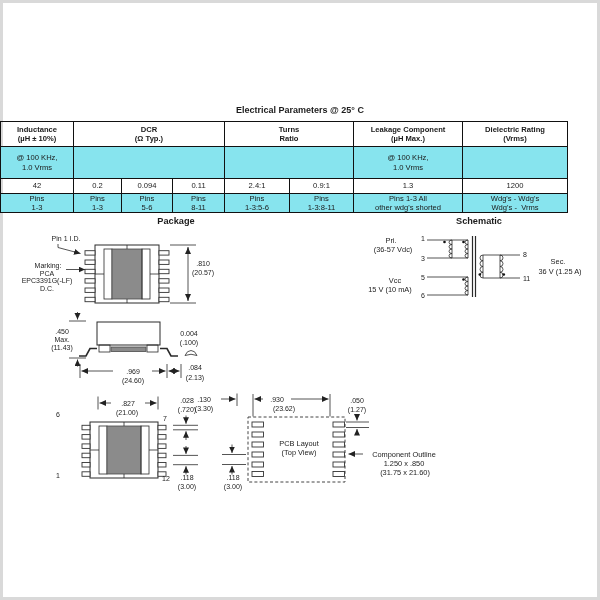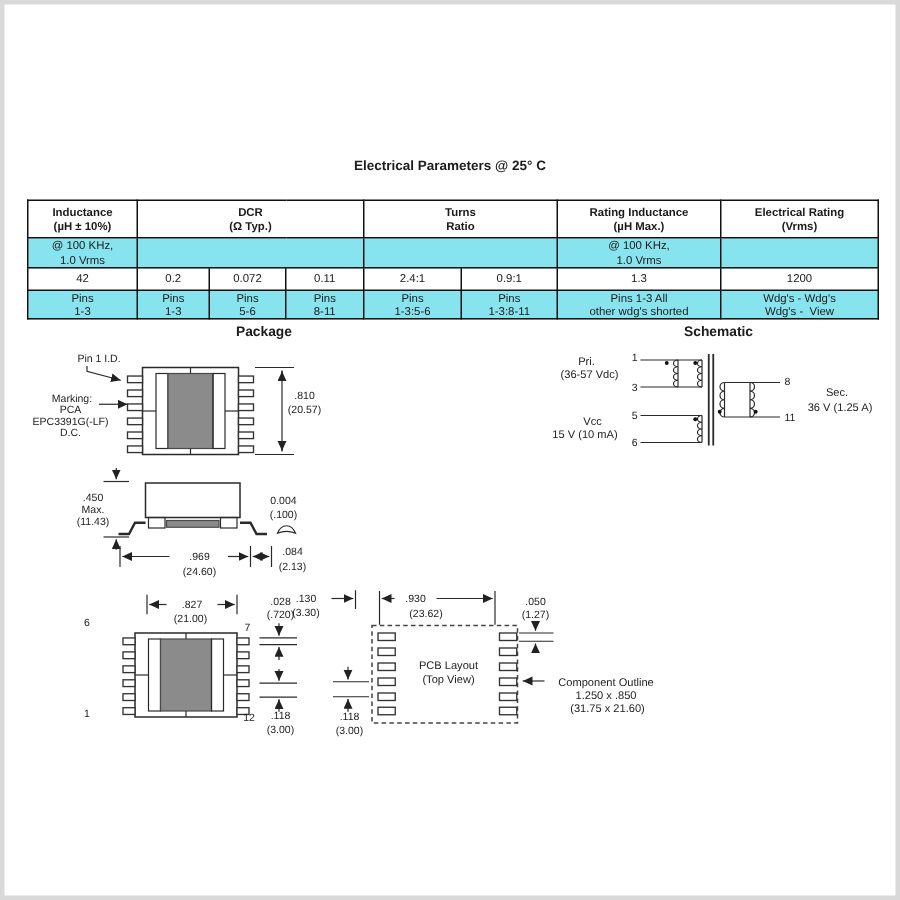--- a/index.html
+++ b/index.html
@@ -1,24 +1,24 @@
 <!DOCTYPE html>
 <html style="--hl: #87E4EE; --core: #8b8b8b;"><head>
 <meta charset="utf-8">
 <style>
   html,body{margin:0;padding:0;background:#fff;}
   .page{position:relative;width:600px;height:600px;background:#fff;overflow:hidden;
         box-shadow:inset 0 0 0 3px #d9d9d9;font-family:"Liberation Sans",sans-serif;color:#1a1a1a;}
-  table.params{position:absolute;left:18px;top:121px;border-collapse:collapse;table-layout:fixed;
-        font-size:7.6px;line-height:1.2;text-align:center;margin-top:12px;}
+  table.params{position:absolute;left:0;top:121px;border-collapse:collapse;table-layout:fixed;
+        font-size:7.6px;line-height:1.2;text-align:center;}
   table.params td,table.params th{border:1px solid #111;padding:0;vertical-align:middle;
         white-space:pre-wrap;font-weight:normal;}
   table.params th{font-weight:bold;}
   tr.r-head{height:25px;}
-  tr.r-cond{height:20px;}
+  tr.r-cond{height:32px;}
   tr.r-val{height:15px;padding-left:41px;}
   tr.r-pins{height:19px;text-align:center;}
   .hl{background:var(--hl,#87E4EE);}
   svg.art{position:absolute;left:0;top:0;}
   .svgt{font-family:"Liberation Sans",sans-serif;font-size:7px;fill:#1c1c1c;text-anchor:middle;}
   .big{font-size:7.4px;}
   .svgh{font-size:9.2px;font-weight:bold;}
   .ttl{font-size:9px;font-weight:bold;}
   .s{text-anchor:start;}
   .ln{stroke:#2a2a2a;stroke-width:1;fill:none;}
@@ -48,38 +48,38 @@
         <col style="width:105px">
     </colgroup>
     <tbody>
         <tr class="r-head">
       <th>Inductance
 (µH ± 10%)</th>
       <th colspan="3">DCR
 (Ω Typ.)</th>
       <th colspan="2">Turns
 Ratio</th>
-      <th>Rating Inductance
+      <th>Leakage Component
 (µH Max.)</th>
-      <th>Electrical Rating
+      <th>Dielectric Rating
 (Vrms)</th>
     </tr>
     <tr class="r-cond">
       <td class="hl">@ 100 KHz,
 1.0 Vrms</td>
       <td class="hl" colspan="3"></td>
       <td class="hl" colspan="2"></td>
       <td class="hl">@ 100 KHz,
 1.0 Vrms</td>
       <td class="hl"></td>
     </tr>
     <tr class="r-val">
       <td>42</td>
       <td>0.2</td>
-      <td>0.072</td>
+      <td>0.094</td>
       <td>0.11</td>
       <td>2.4:1</td>
       <td>0.9:1</td>
       <td>1.3</td>
       <td>1200</td>
     </tr>
     <tr class="r-pins">
       <td class="hl">Pins
 1-3</td>
       <td class="hl">Pins
@@ -88,21 +88,21 @@
 5-6</td>
       <td class="hl">Pins
 8-11</td>
       <td class="hl">Pins
 1-3:5-6</td>
       <td class="hl">Pins
 1-3:8-11</td>
       <td class="hl">Pins 1-3 All
 other wdg's shorted</td>
       <td class="hl">Wdg's - Wdg's
-Wdg's -  View</td>
+Wdg's -  Vrms</td>
     </tr>
   </tbody>
     </table>
 
   <svg class="art" width="600" height="600" viewBox="0 0 600 600">
     <defs>
       <marker id="ah" markerUnits="userSpaceOnUse" markerWidth="8" markerHeight="8" refX="6.5" refY="3" orient="auto">
         <path d="M0,0 L6.5,3 L0,6 Z" fill="#222"></path>
       </marker>
     </defs>

